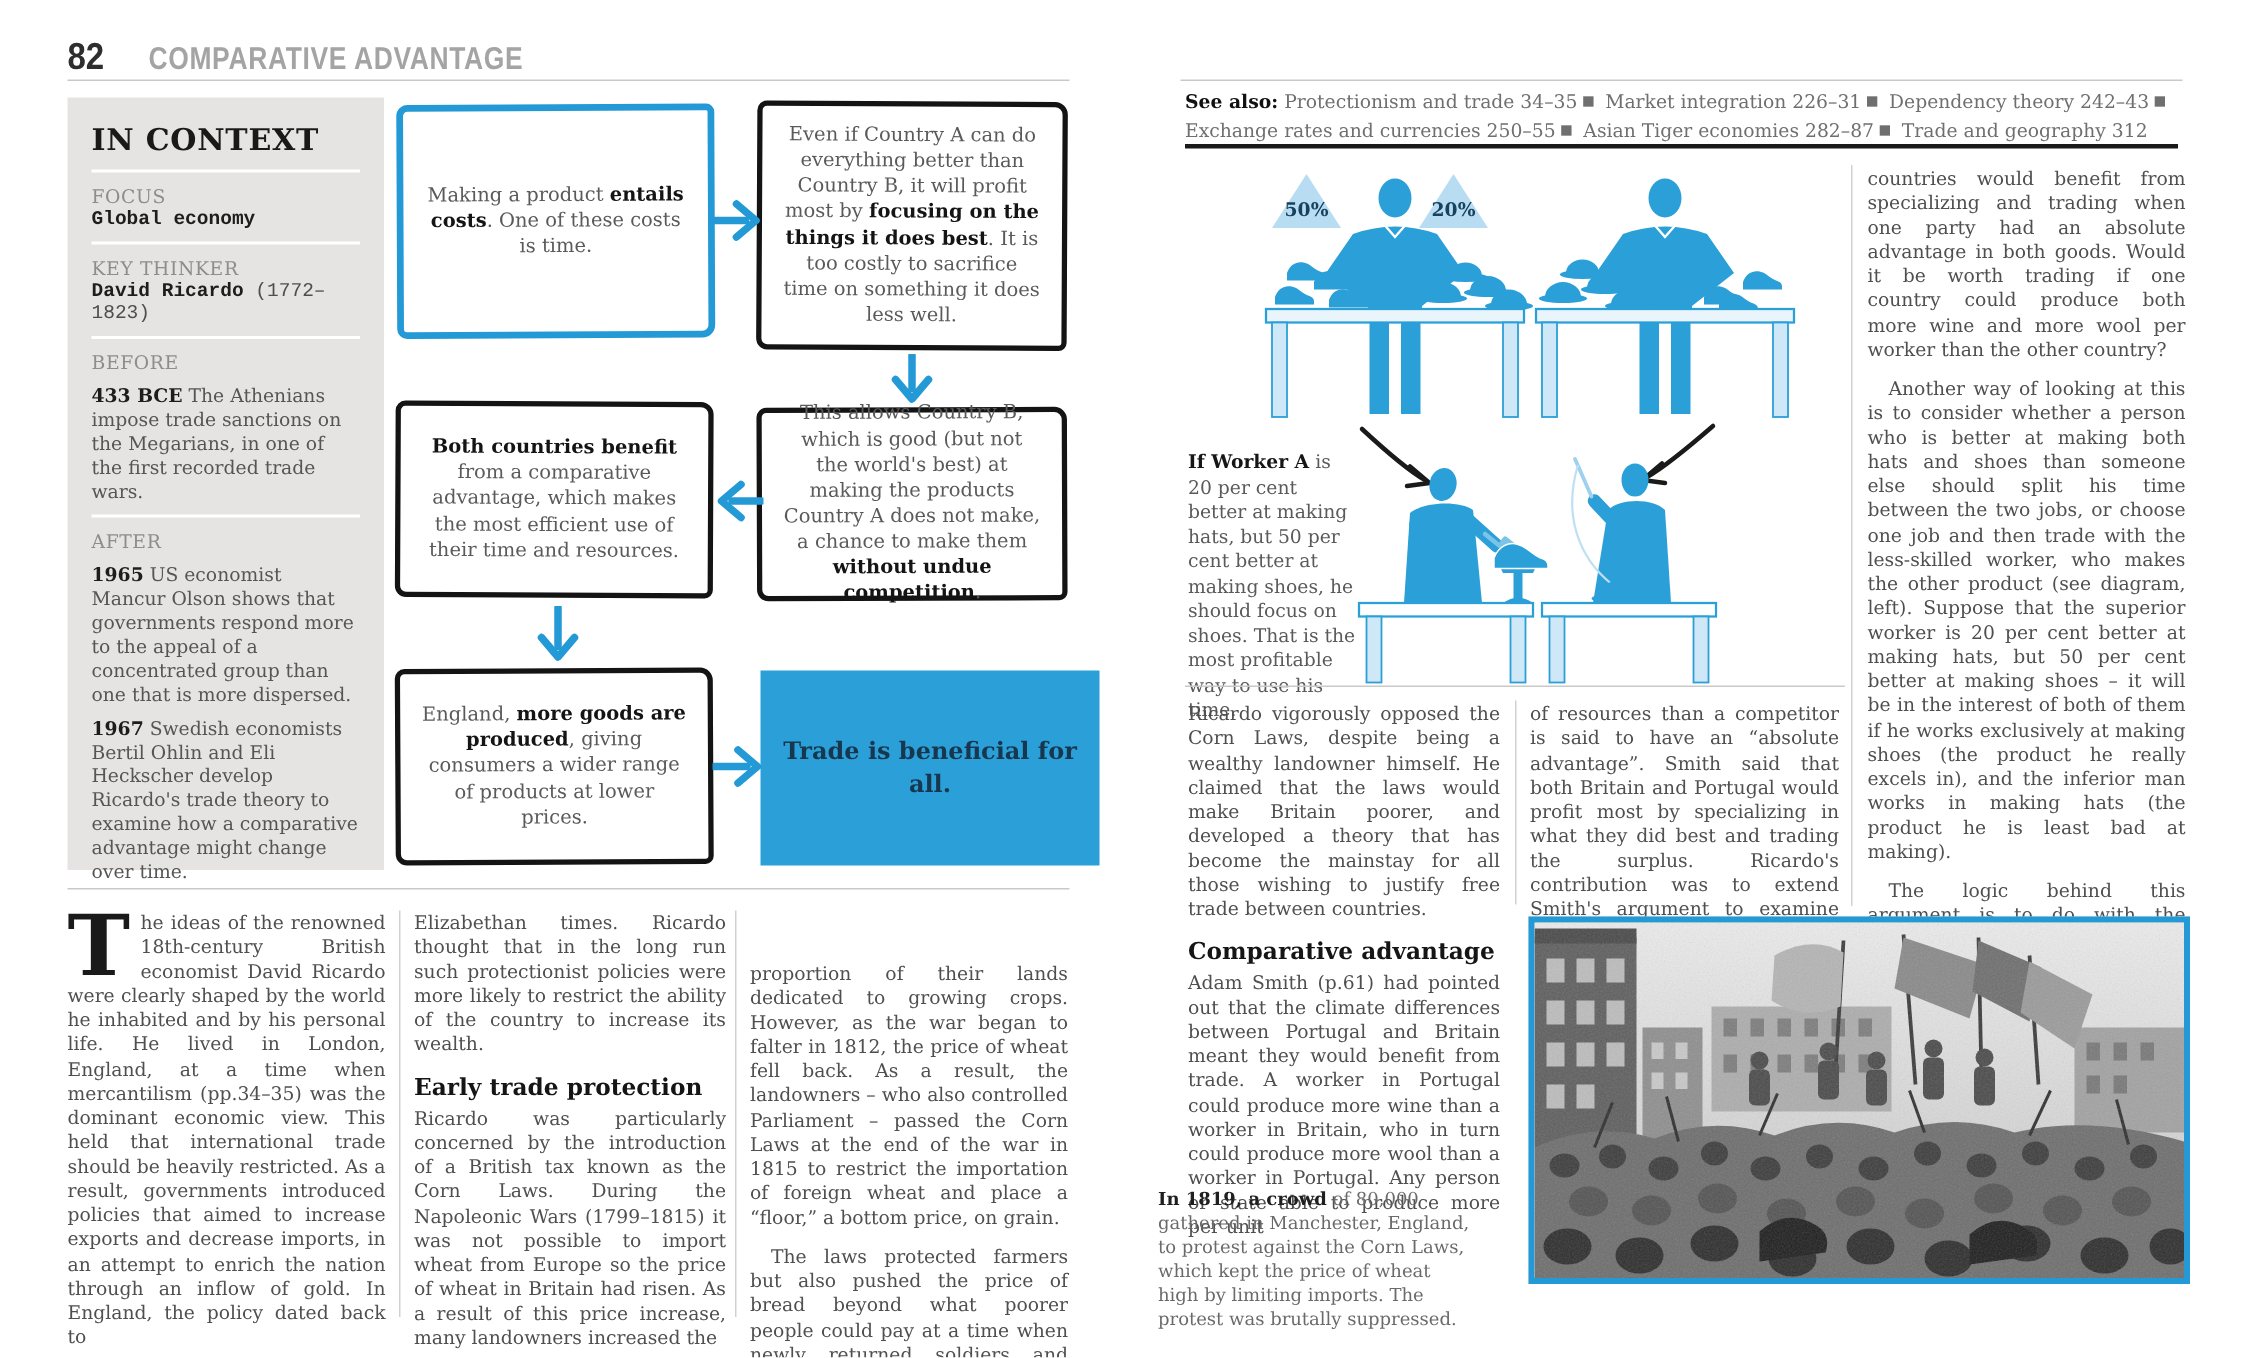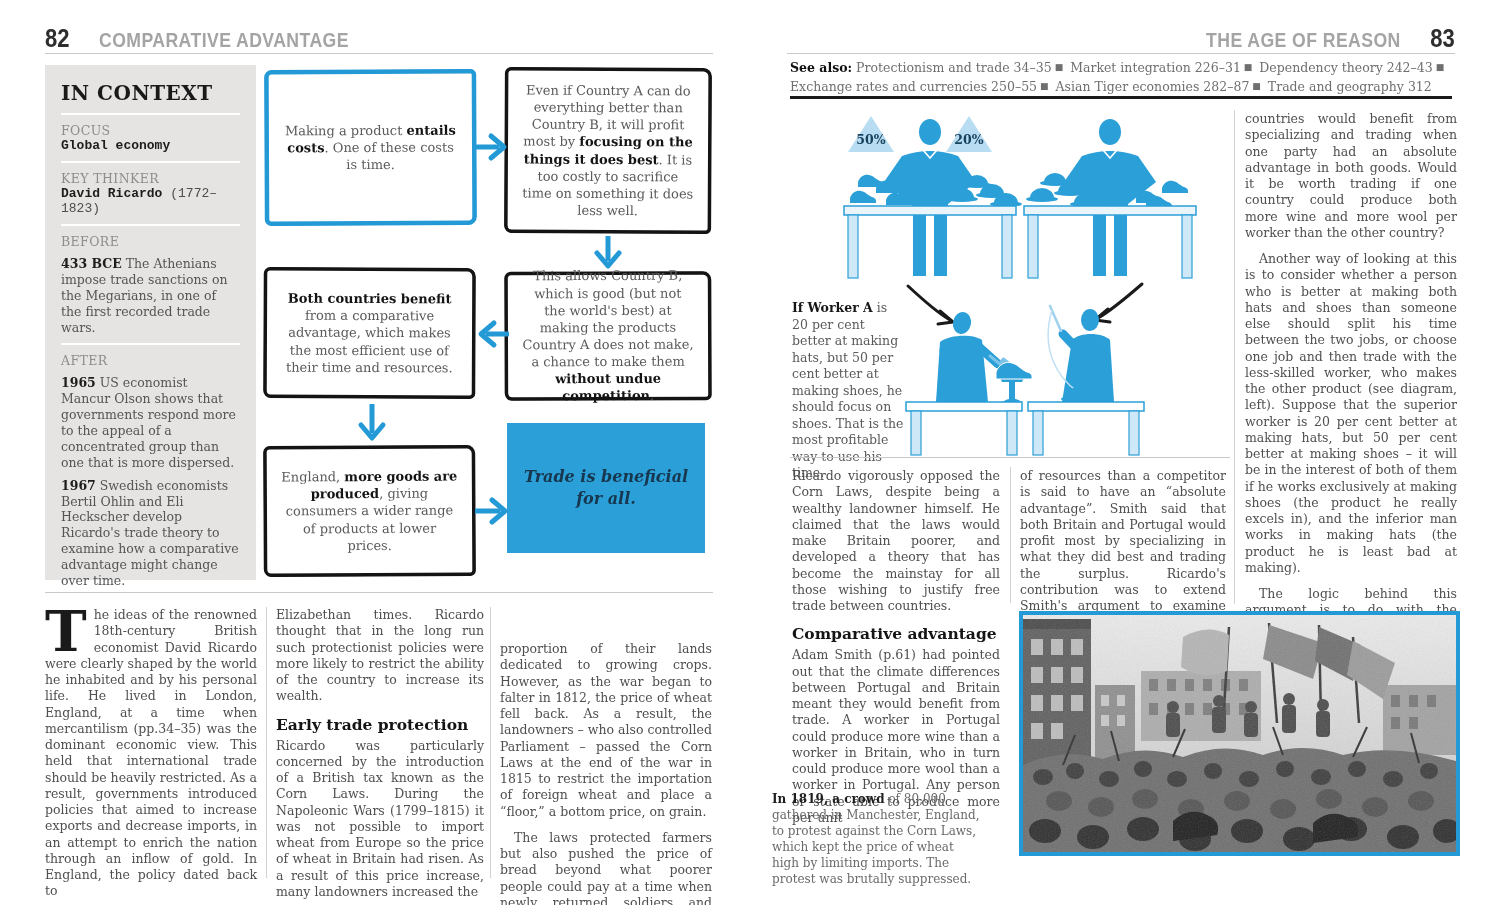--- a/index.html
+++ b/index.html
@@ -95,21 +95,21 @@
   </div>
   <div class="abs fbox sketch-black" style="left:505px;top:272px;width:206px;height:128px;transform:rotate(-.2deg);">
     <div><span>This allows Country B, which is good (but not the world's best) at making the products Country A does not make, a chance to make them </span><b>without undue competition</b><span>.</span></div>
   </div>
   <div class="abs fbox sketch-black" style="left:264px;top:268px;width:211px;height:130px;transform:rotate(.25deg);">
     <div><b>Both countries benefit</b><span> from a comparative advantage, which makes the most efficient use of their time and resources.</span></div>
   </div>
   <div class="abs fbox sketch-black" style="left:264px;top:446px;width:211px;height:130px;transform:rotate(-.3deg);">
     <div><span>England, </span><b>more goods are produced</b><span>, giving consumers a wider range of products at lower prices.</span></div>
   </div>
-  <div class="abs fbox fbox-solid" style="left:507px;top:423px;width:198px;height:130px;font-style:italic;">
+  <div class="abs fbox fbox-solid" style="left:507px;top:447px;width:226px;height:130px;">
     <div>Trade is beneficial for all.</div>
   </div>
 
   <div class="abs flow-arrow" style="left:476px;top:131px;">
     <svg width="32" height="32" viewBox="0 0 32 32">
         <path d="M1,16 H21" stroke="#2399d6" stroke-width="5" fill="none" stroke-linecap="round"></path>
         <path d="M15,5 L28,16 L15,27" stroke="#2399d6" stroke-width="5" fill="none" stroke-linecap="round" stroke-linejoin="round"></path>
       </svg>
   </div>
   <div class="abs flow-arrow" style="left:592px;top:236px;">
@@ -147,24 +147,20 @@
     <p>Elizabethan times. Ricardo thought that in the long run such protectionist policies were more likely to restrict the ability of the country to increase its wealth.</p>
     <div class="subhead">Early trade protection</div>
     <p>Ricardo was particularly concerned by the introduction of a British tax known as the Corn Laws. During the Napoleonic Wars (1799–1815) it was not possible to import wheat from Europe so the price of wheat in Britain had risen. As a result of this price increase, many landowners increased the</p>
   </div>
   <div class="abs vrule" style="left:490px;top:607px;height:271px;"></div>
   <div class="abs bodytxt" style="left:500px;top:641px;width:212px;">
     <p>proportion of their lands dedicated to growing crops. However, as the war began to falter in 1812, the price of wheat fell back. As a result, the landowners – who also controlled Parliament – passed the Corn Laws at the end of the war in 1815 to restrict the importation of foreign wheat and place a “floor,” a bottom price, on grain.</p>
     <p class="indent">The laws protected farmers but also pushed the price of bread beyond what poorer people could pay at a time when newly returned soldiers and sailors were unable to find work.</p>
   </div>
 
-  <div class="abs hdr" style="right:45px;top:24px;text-align:right;">
-    <span class="hdr-title" style="transform-origin:right;">THE AGE OF REASON</span>
-    <span class="pgnum" style="margin-left:22px;transform-origin:right;">83</span>
-  </div>
   <div class="abs rule-thin" style="left:787px;top:53px;width:668px;"></div>
 
   <div class="abs seealso" style="left:790px;top:58px;width:662px;">
     <b>See also:</b>
     <span>Protectionism and trade 34–35</span><span class="sa-bullet">■</span>
     <span>Market integration 226–31</span><span class="sa-bullet">■</span>
     <span>Dependency theory 242–43</span><span class="sa-bullet">■</span>
     <span>Exchange rates and currencies 250–55</span><span class="sa-bullet">■</span>
     <span>Asian Tiger economies 282–87</span><span class="sa-bullet">■</span>
     <span>Trade and geography 312</span>

